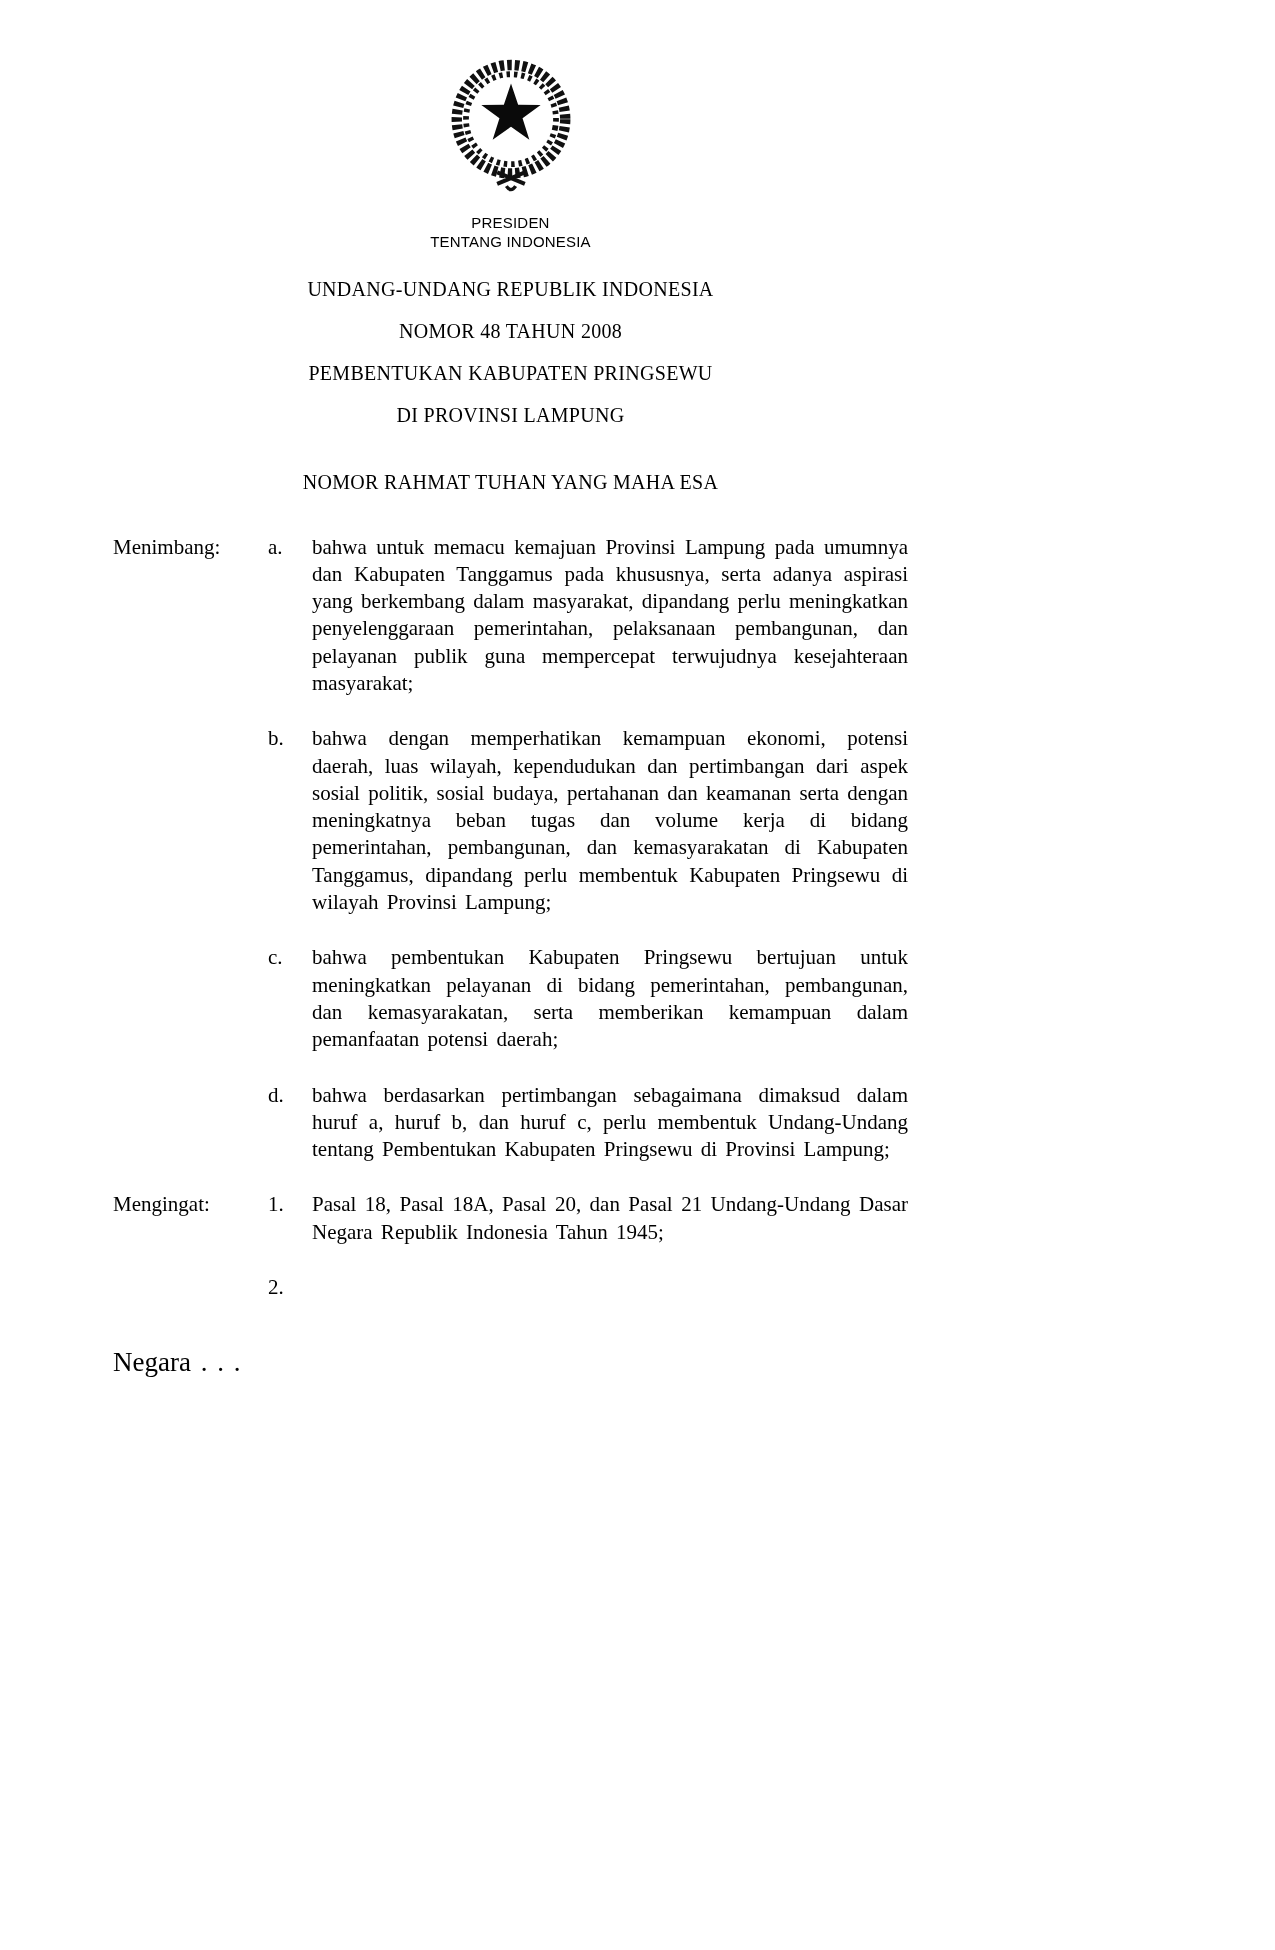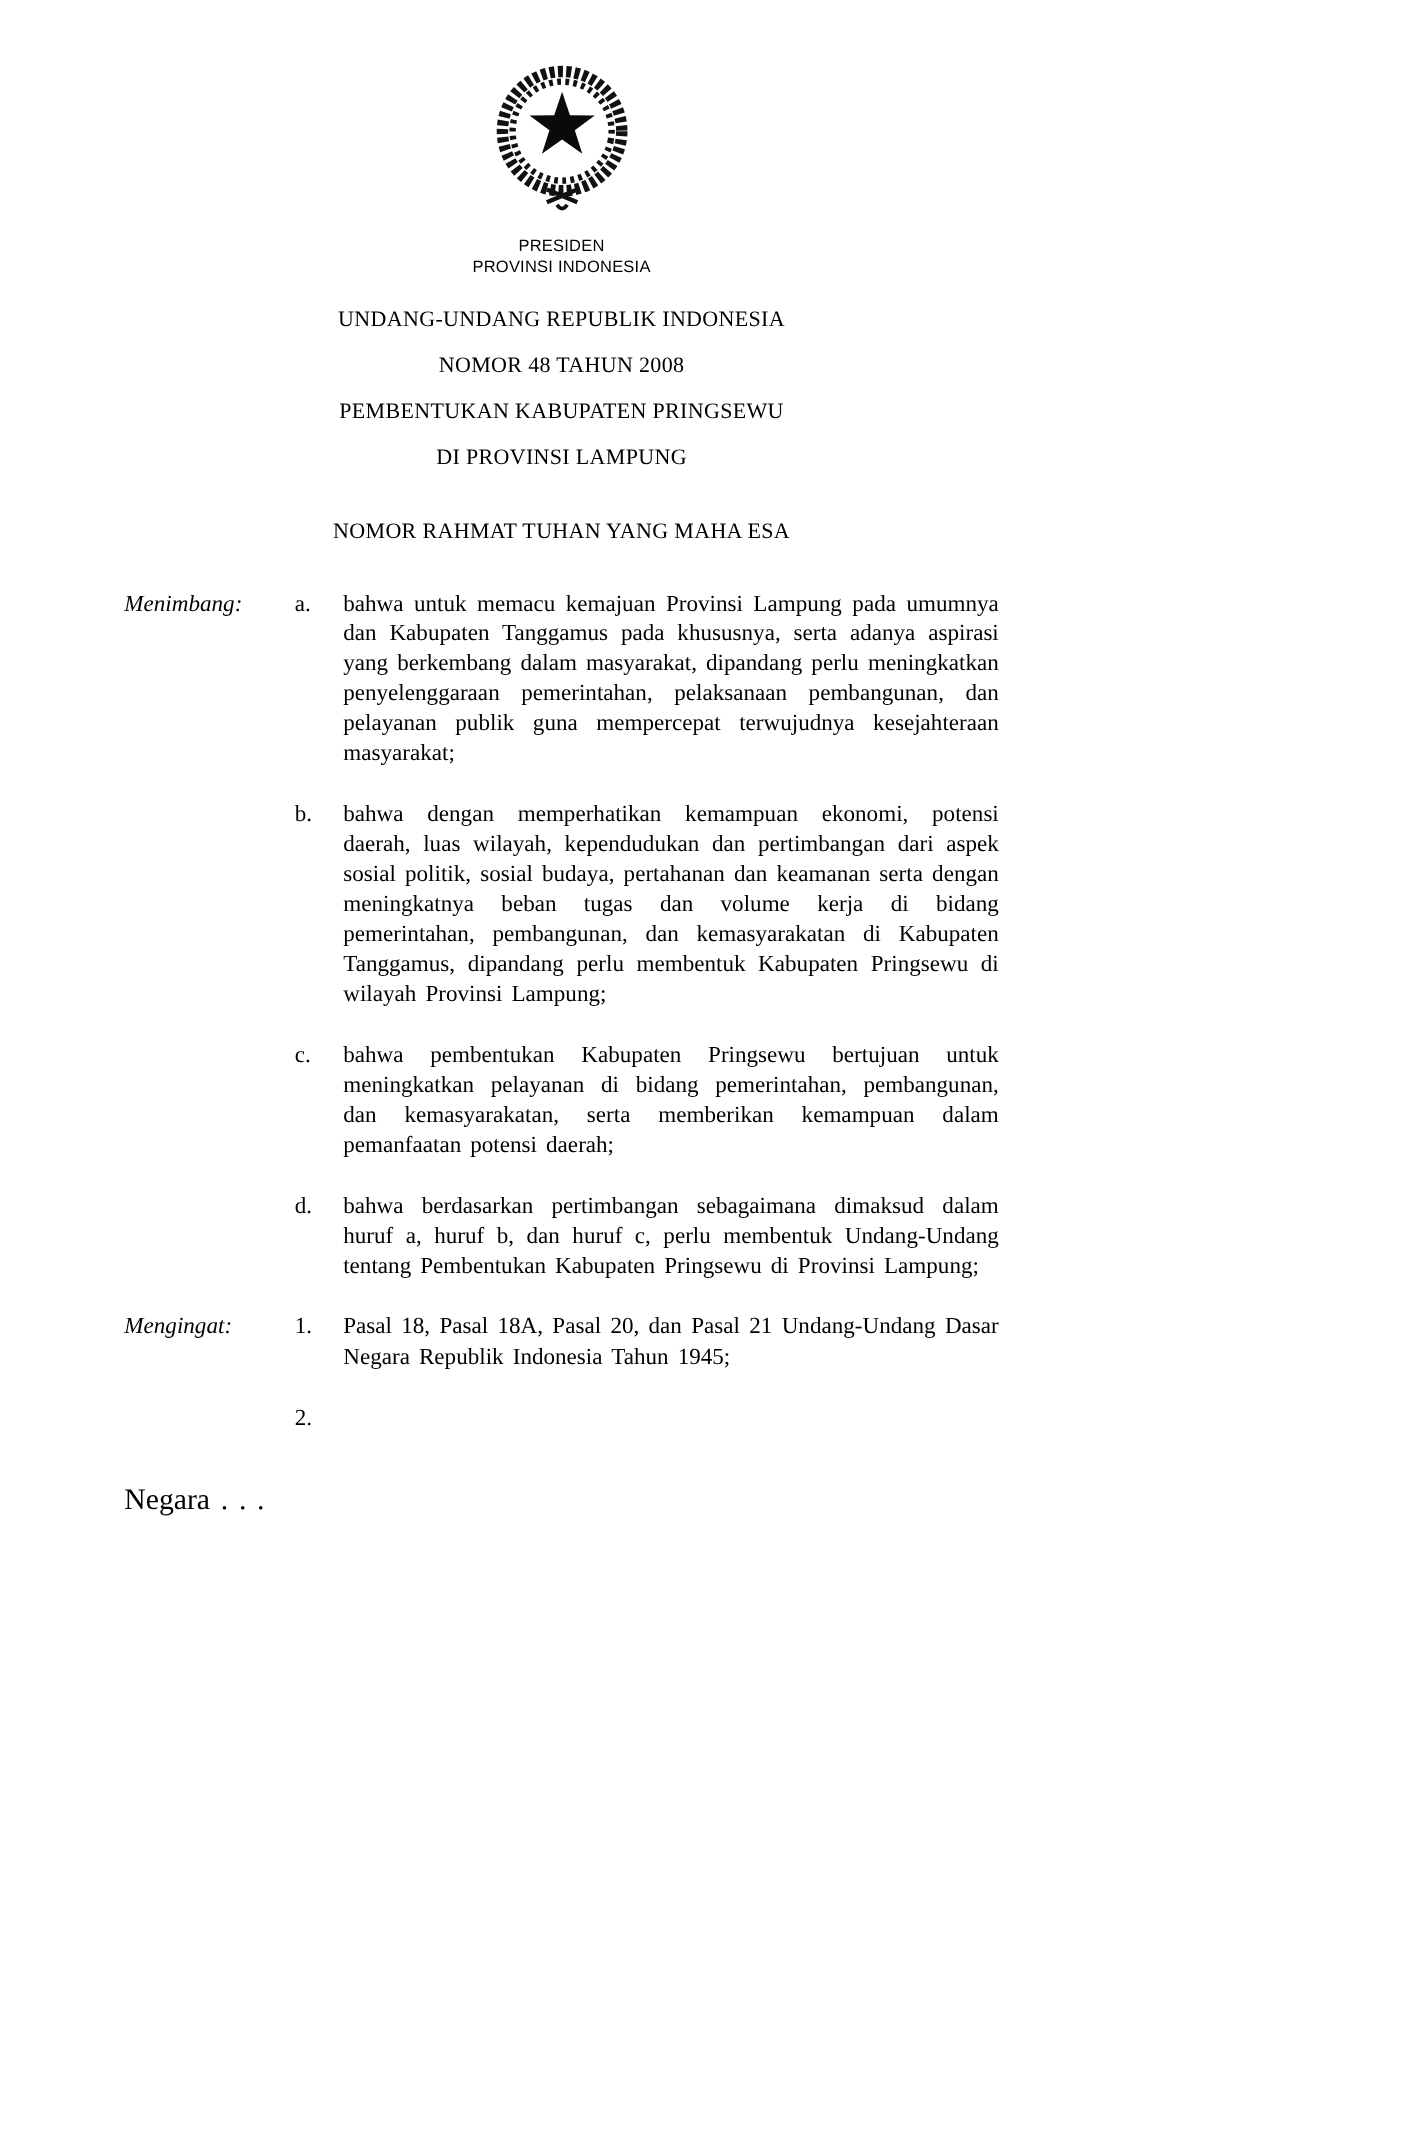--- a/index.html
+++ b/index.html
@@ -70,21 +70,20 @@
     display: flex;
     align-items: flex-start;
     margin-top: 28px;
   }
   .row:first-child {
     margin-top: 0;
   }
   .cell-label {
     flex: 0 0 155px;
     width: 155px;
-    font-style: italic;
   }
   .cell-marker {
     flex: 0 0 44px;
     width: 44px;
   }
   .cell-text {
     flex: 1 1 auto;
     text-align: justify;
     text-justify: inter-word;
   }
@@ -108,21 +107,21 @@
         <circle cx="60" cy="60" r="47" fill="none" stroke="#111111" stroke-width="9" stroke-dasharray="4 2.6"></circle>
         <circle cx="60" cy="60" r="39" fill="none" stroke="#111111" stroke-width="5" stroke-dasharray="3 3.4" transform="rotate(10 60 60)"></circle>
 
         <polygon fill="#0a0a0a" points="60,29 66.2,47.5 85.7,47.7 70.0,59.2 75.9,77.8 60,66.5 44.1,77.8 50.0,59.2 34.3,47.7 53.8,47.5"></polygon>
 
         <path d="M48 106 L72 116 M72 106 L48 116" stroke="#111111" stroke-width="3.5" fill="none"></path>
         <path d="M56 118 q4 6 8 0" stroke="#111111" stroke-width="3" fill="none"></path>
       </svg>
       <div class="letterhead-label">
         <div>PRESIDEN</div>
-        <div>PROVINSI INDONESIA</div>
+        <div>TENTANG INDONESIA</div>
       </div>
     </div>
 
     <div class="title-block">
       <p class="title-line">UNDANG-UNDANG REPUBLIK INDONESIA</p>
       <p class="title-line">NOMOR 48 TAHUN 2008</p>
       <p class="title-line">PEMBENTUKAN KABUPATEN PRINGSEWU</p>
       <p class="title-line">DI PROVINSI LAMPUNG</p>
       <p class="title-line invocation">NOMOR RAHMAT TUHAN YANG MAHA ESA</p>
     </div>

